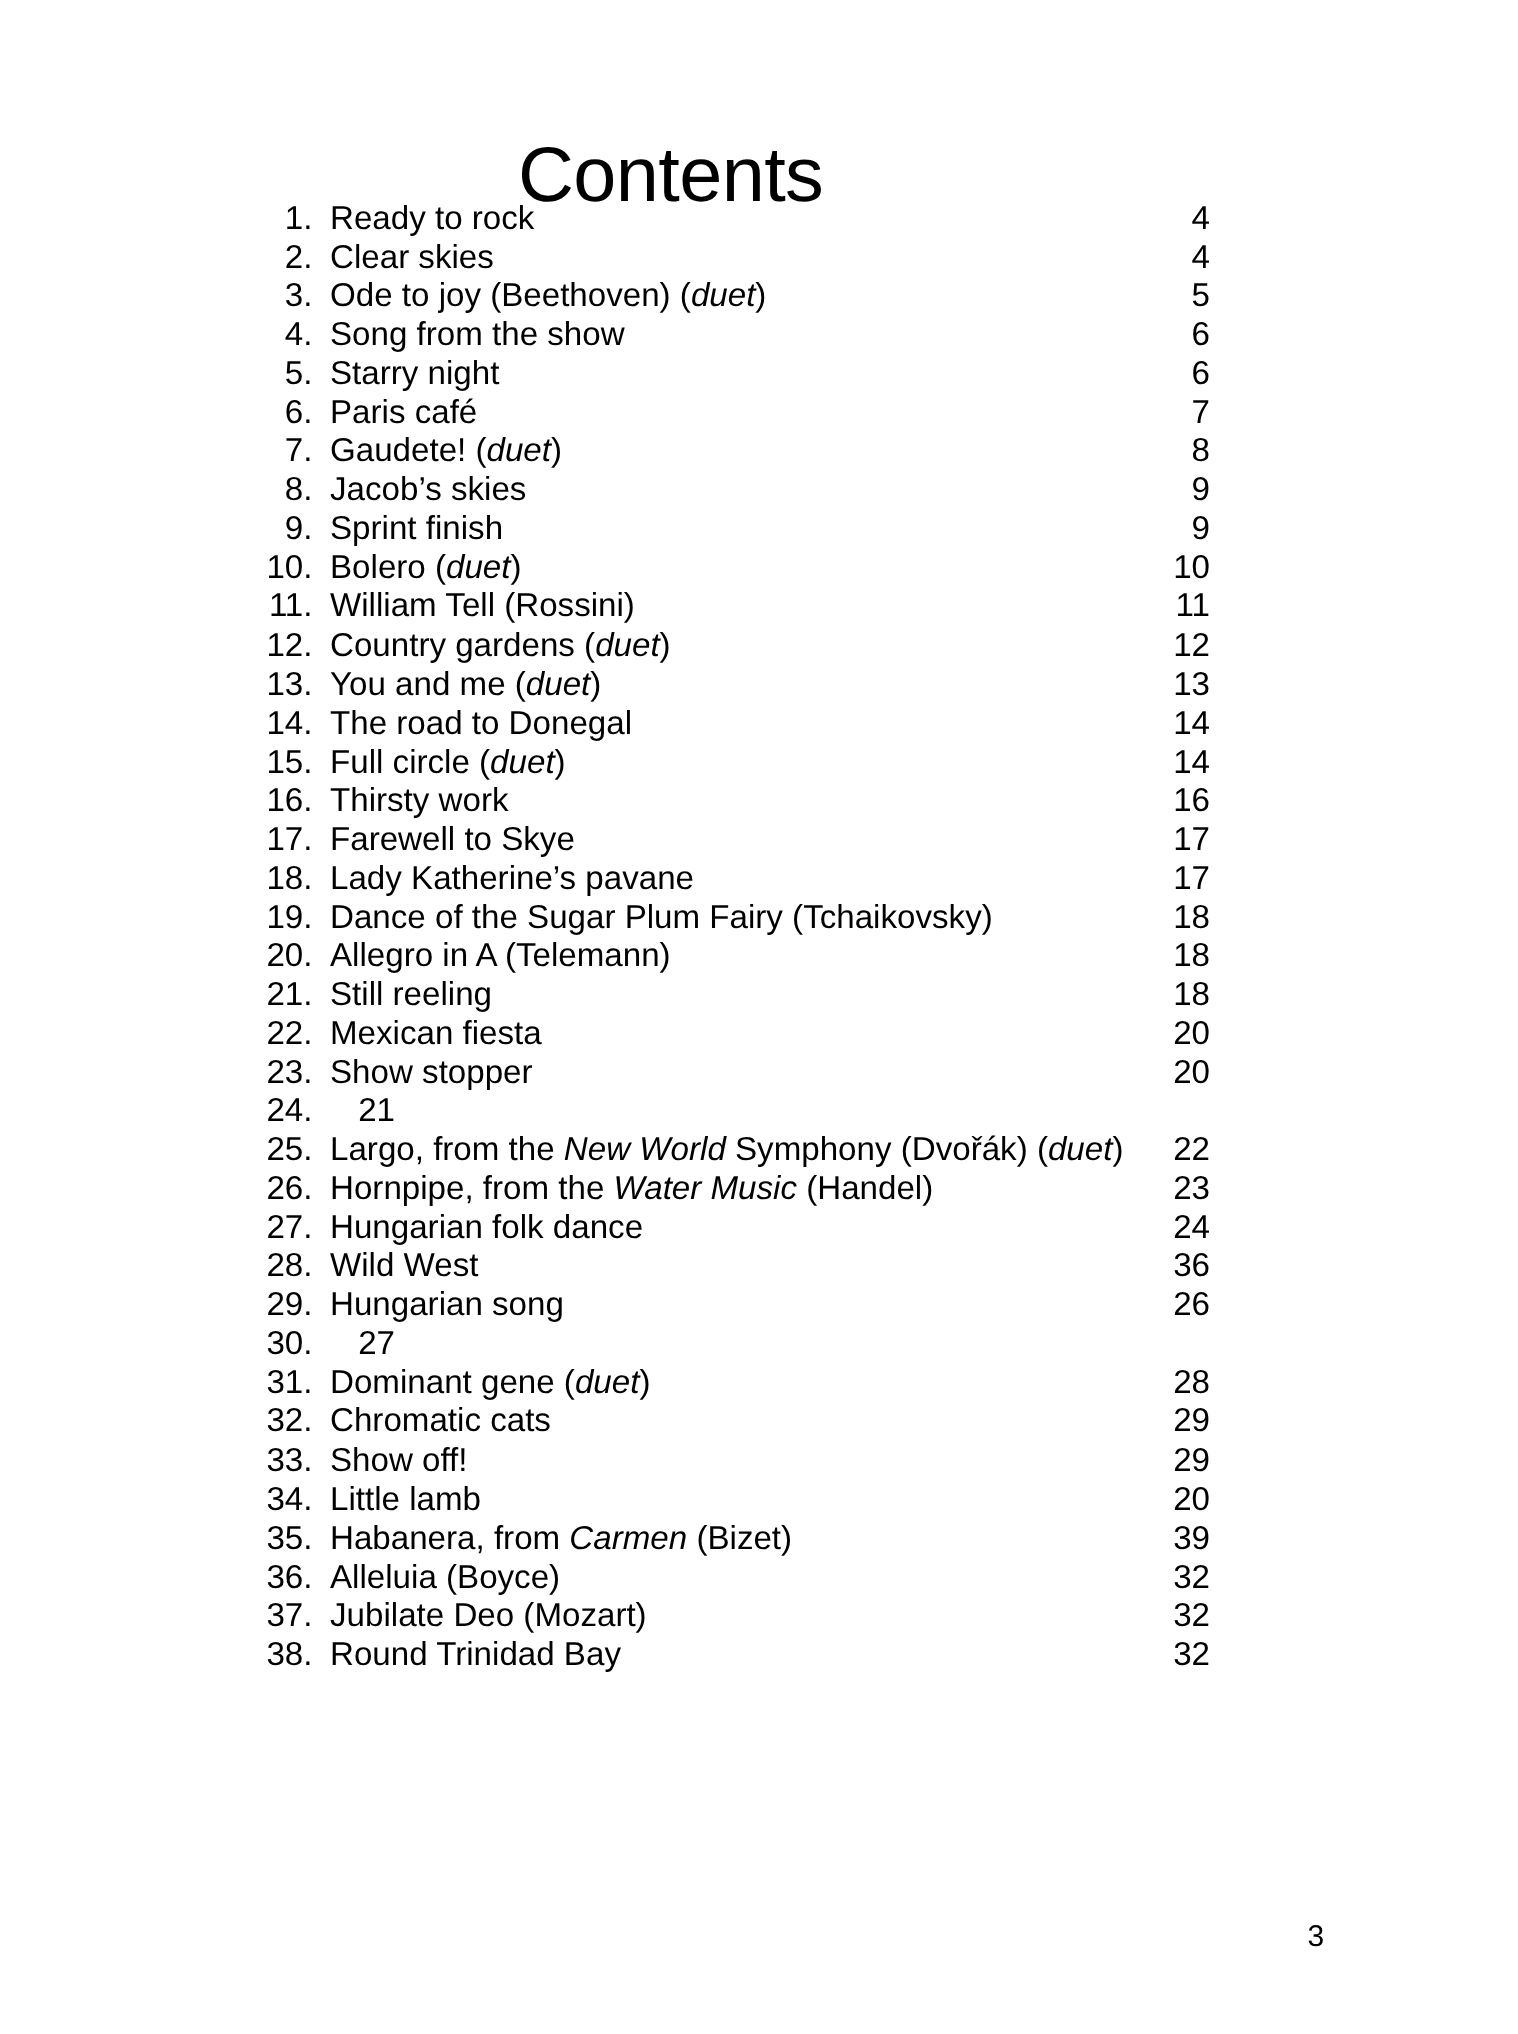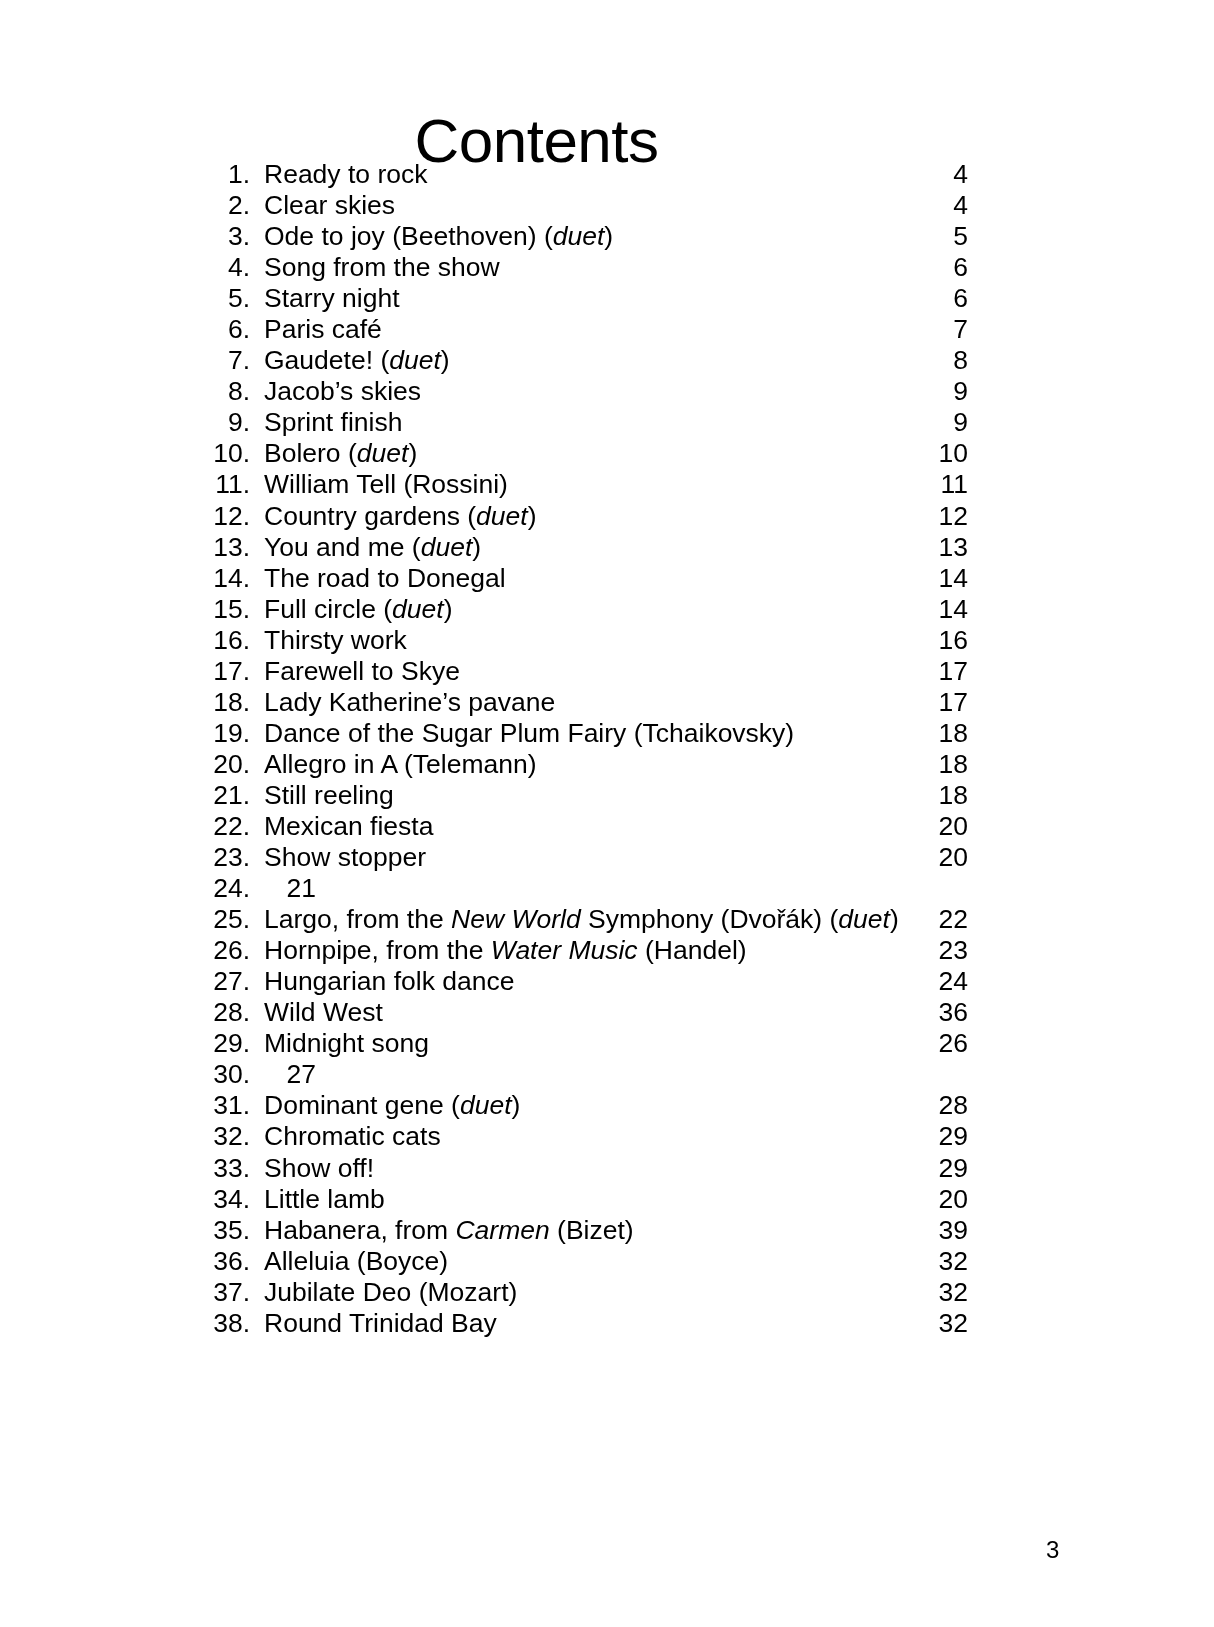--- a/index.html
+++ b/index.html
@@ -227,21 +227,21 @@
         <span class="toc-title">Hungarian folk dance</span>
         <span class="toc-page">24</span>
       </div>
       <div class="toc-row">
         <span class="toc-num">28.</span>
         <span class="toc-title">Wild West</span>
         <span class="toc-page">36</span>
       </div>
       <div class="toc-row">
         <span class="toc-num">29.</span>
-        <span class="toc-title">Midnight song</span>
+        <span class="toc-title">Hungarian song</span>
         <span class="toc-page">26</span>
       </div>
       <div class="toc-row">
         <span class="toc-num">30.</span>
         <span class="toc-page">27</span>
       </div>
       <div class="toc-row">
         <span class="toc-num">31.</span>
         <span class="toc-title">Dominant gene (<i>duet</i>)</span>
         <span class="toc-page">28</span>

